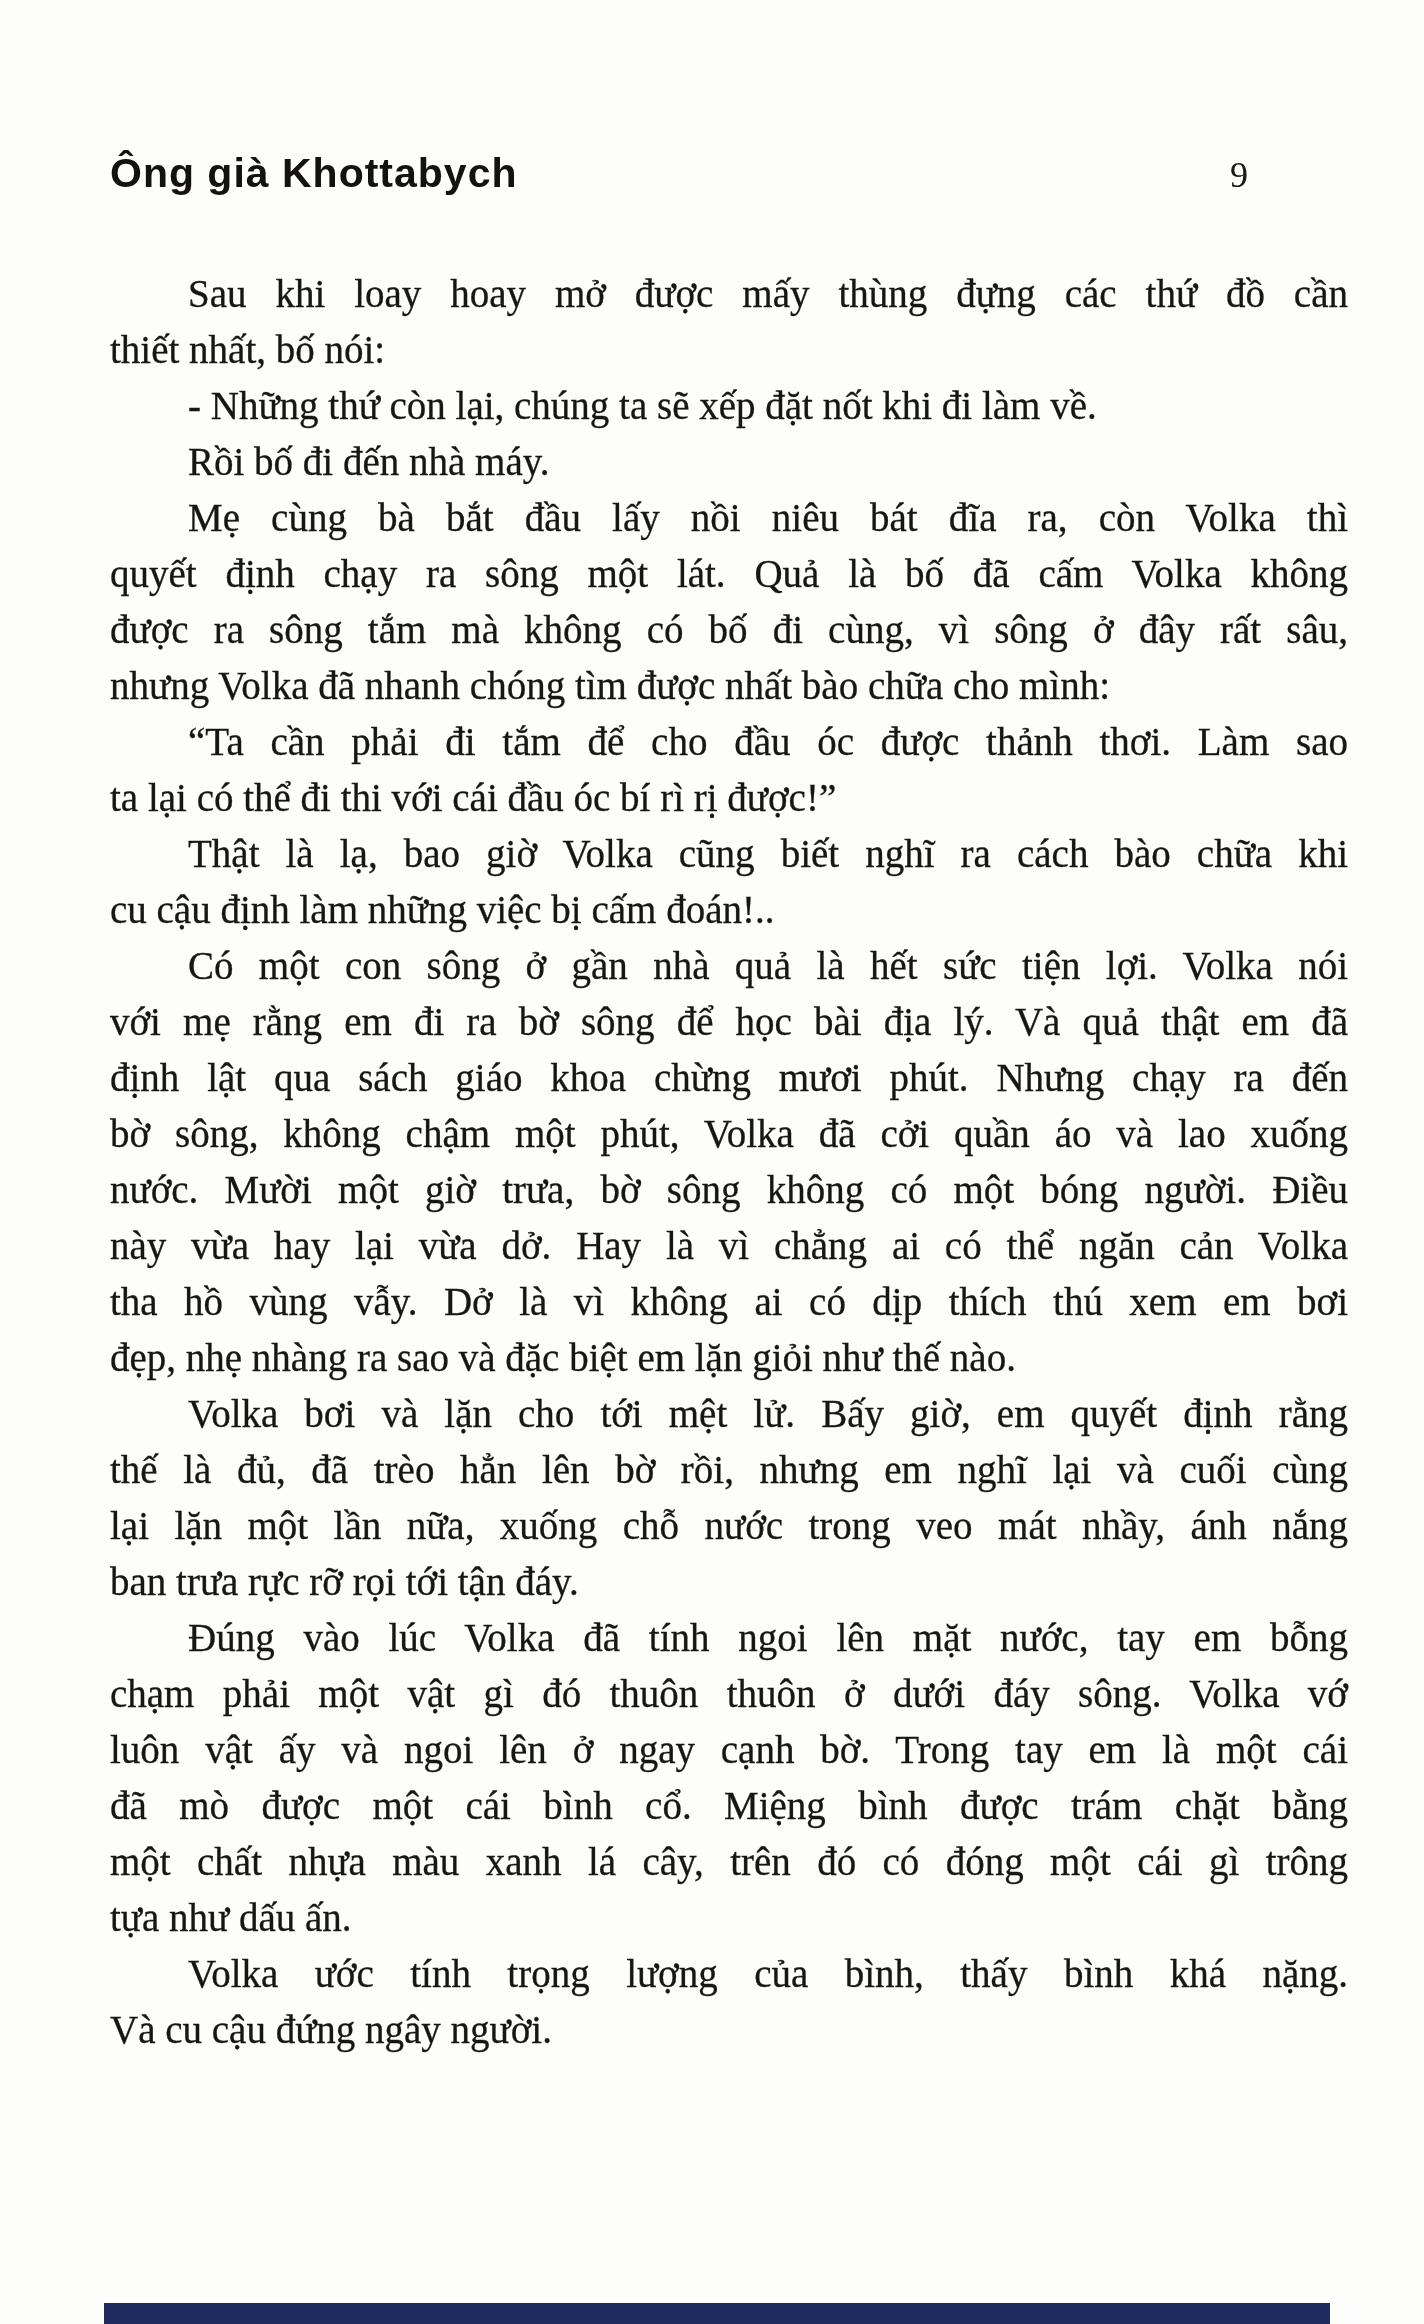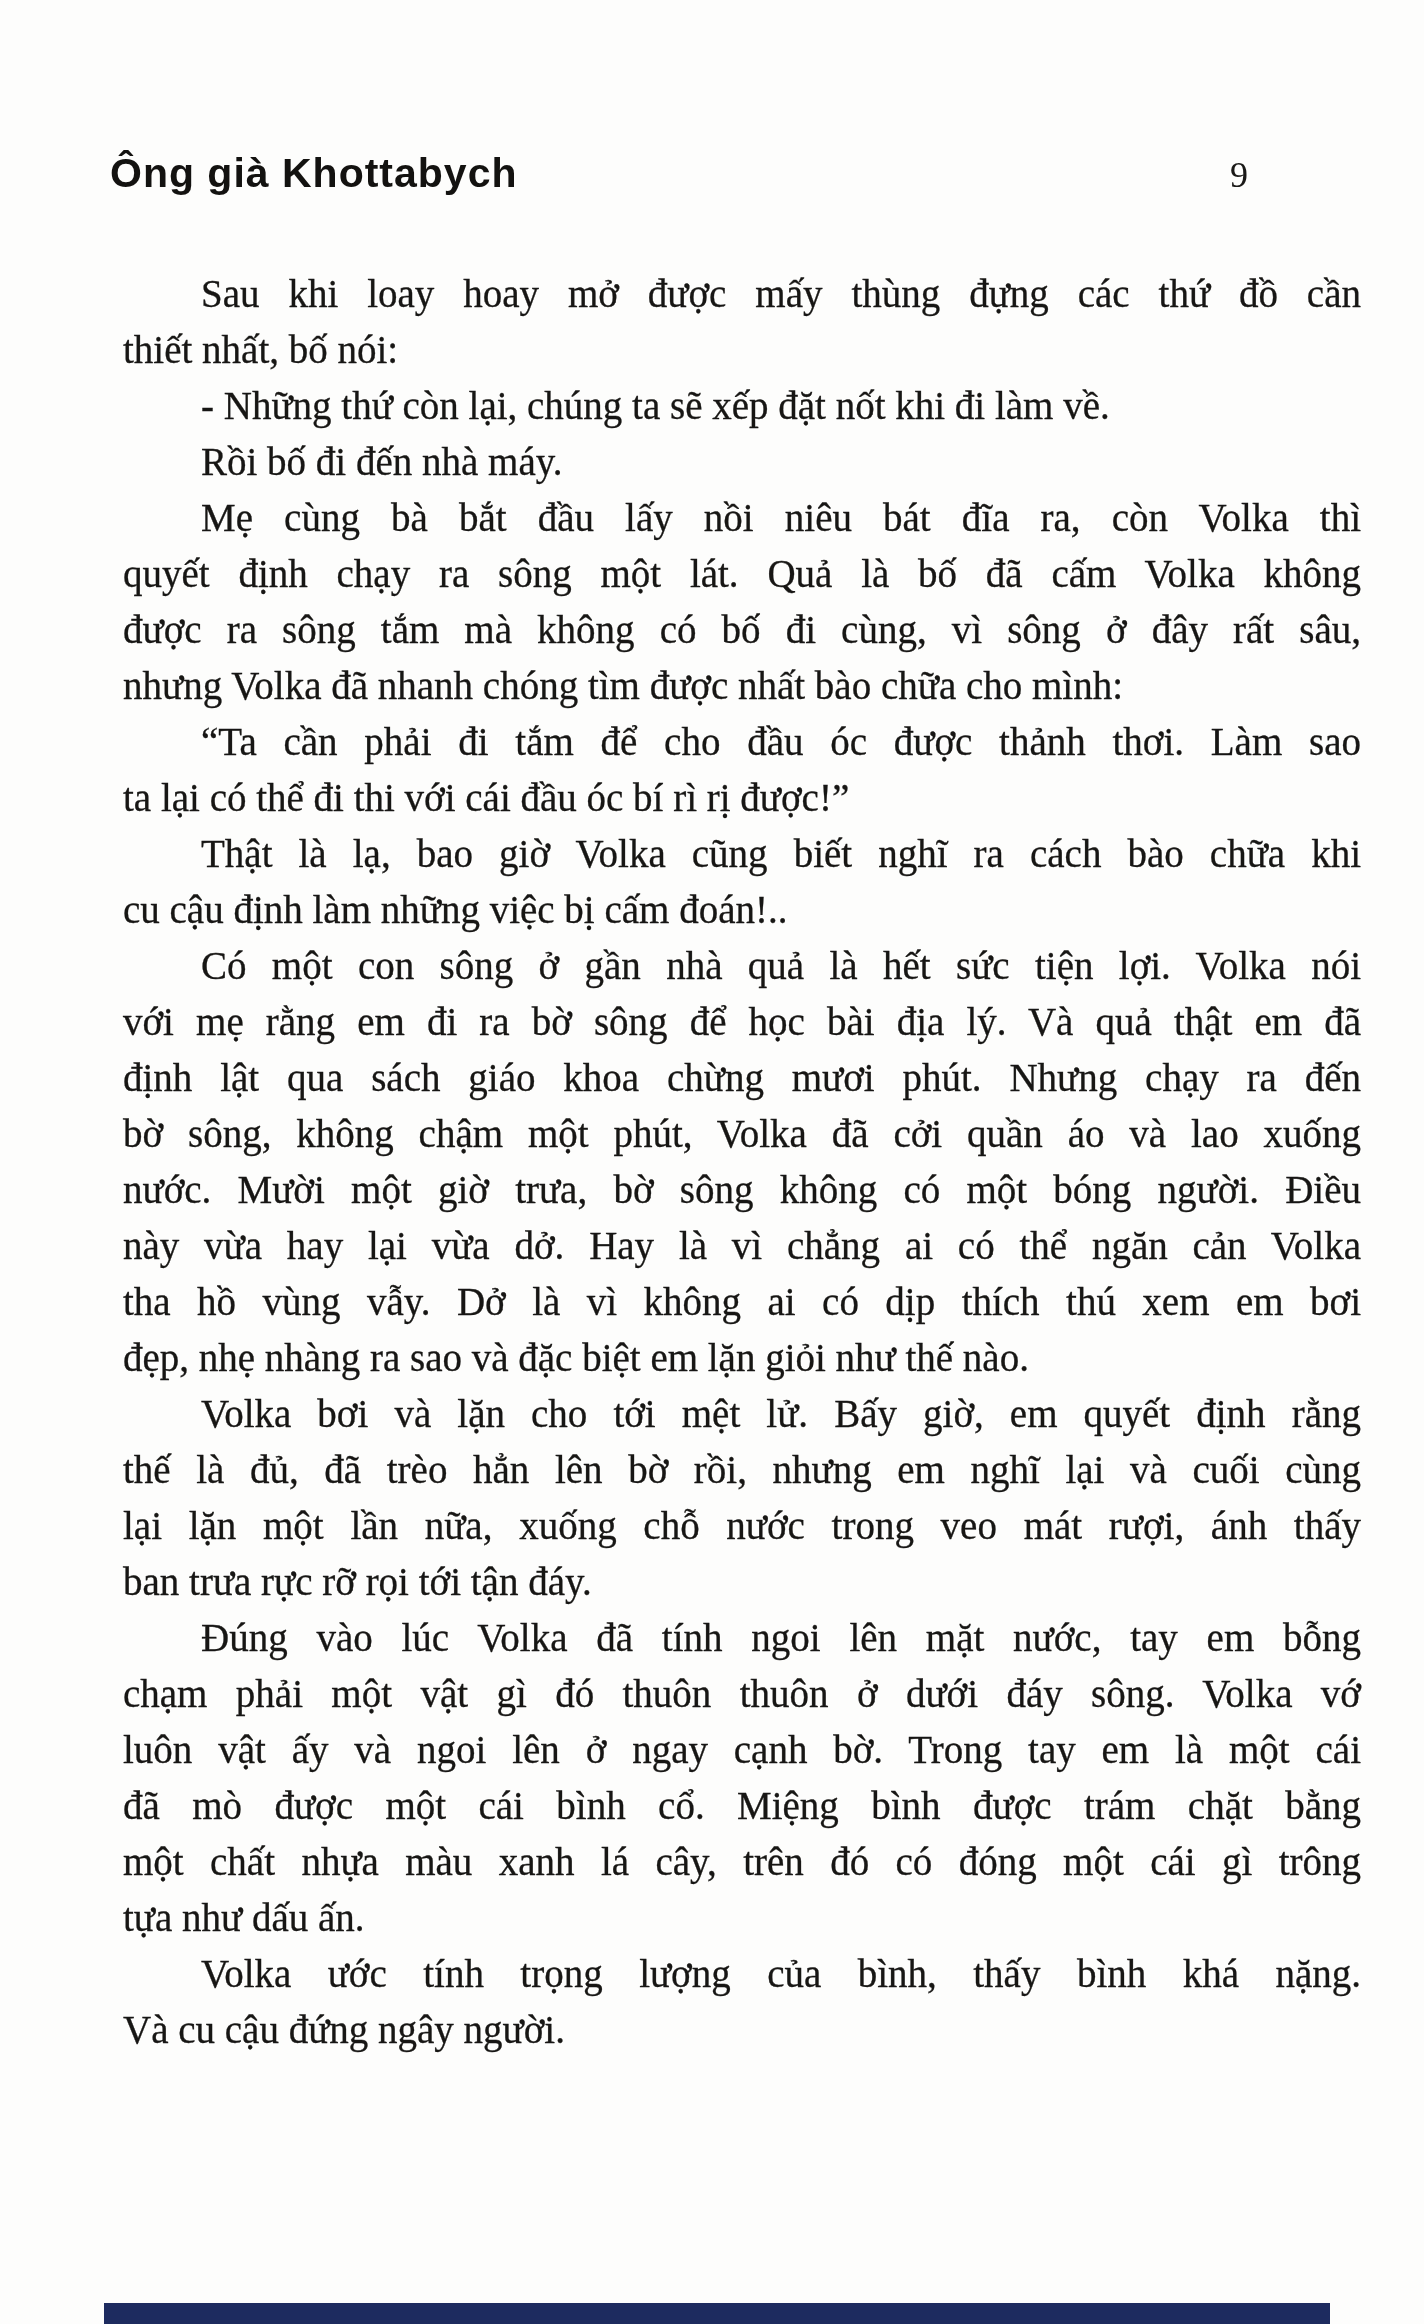--- a/index.html
+++ b/index.html
@@ -40,21 +40,20 @@
   }
   .body-text {
     position: absolute;
     top: 266px;
     left: 110px;
     width: 1238px;
     font-family: "Liberation Serif", "DejaVu Serif", serif;
     font-size: 39px;
     line-height: 56px;
     color: #171614;
-    margin-left: 13px;
     -webkit-text-stroke: 0.3px #171614;
   }
   .line {
     text-align: justify;
     text-align-last: justify;
     white-space: normal;
     height: 56px;
     overflow: visible;
   }
   .line.end {
@@ -97,21 +96,21 @@
       <div class="line indent">Có một con sông ở gần nhà quả là hết sức tiện lợi. Volka nói</div>
       <div class="line">với mẹ rằng em đi ra bờ sông để học bài địa lý. Và quả thật em đã</div>
       <div class="line">định lật qua sách giáo khoa chừng mươi phút. Nhưng chạy ra đến</div>
       <div class="line">bờ sông, không chậm một phút, Volka đã cởi quần áo và lao xuống</div>
       <div class="line">nước. Mười một giờ trưa, bờ sông không có một bóng người. Điều</div>
       <div class="line">này vừa hay lại vừa dở. Hay là vì chẳng ai có thể ngăn cản Volka</div>
       <div class="line">tha hồ vùng vẫy. Dở là vì không ai có dịp thích thú xem em bơi</div>
       <div class="line end">đẹp, nhẹ nhàng ra sao và đặc biệt em lặn giỏi như thế nào.</div>
       <div class="line indent">Volka bơi và lặn cho tới mệt lử. Bấy giờ, em quyết định rằng</div>
       <div class="line">thế là đủ, đã trèo hẳn lên bờ rồi, nhưng em nghĩ lại và cuối cùng</div>
-      <div class="line">lại lặn một lần nữa, xuống chỗ nước trong veo mát rượi, ánh thấy</div>
+      <div class="line">lại lặn một lần nữa, xuống chỗ nước trong veo mát nhầy, ánh nắng</div>
       <div class="line end">ban trưa rực rỡ rọi tới tận đáy.</div>
       <div class="line indent">Đúng vào lúc Volka đã tính ngoi lên mặt nước, tay em bỗng</div>
       <div class="line">chạm phải một vật gì đó thuôn thuôn ở dưới đáy sông. Volka vớ</div>
       <div class="line">luôn vật ấy và ngoi lên ở ngay cạnh bờ. Trong tay em là một cái</div>
       <div class="line">đã mò được một cái bình cổ. Miệng bình được trám chặt bằng</div>
       <div class="line">một chất nhựa màu xanh lá cây, trên đó có đóng một cái gì trông</div>
       <div class="line end">tựa như dấu ấn.</div>
       <div class="line indent">Volka ước tính trọng lượng của bình, thấy bình khá nặng.</div>
       <div class="line end">Và cu cậu đứng ngây người.</div>
     </div>

